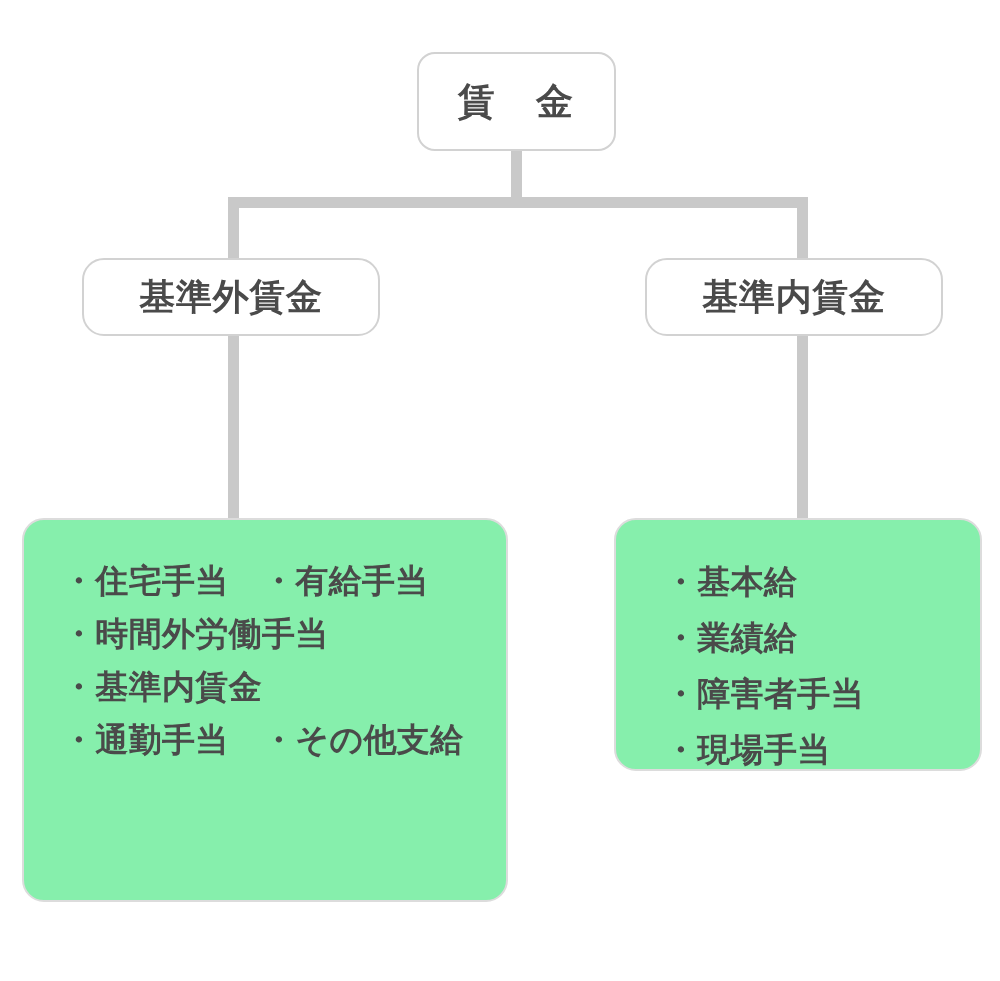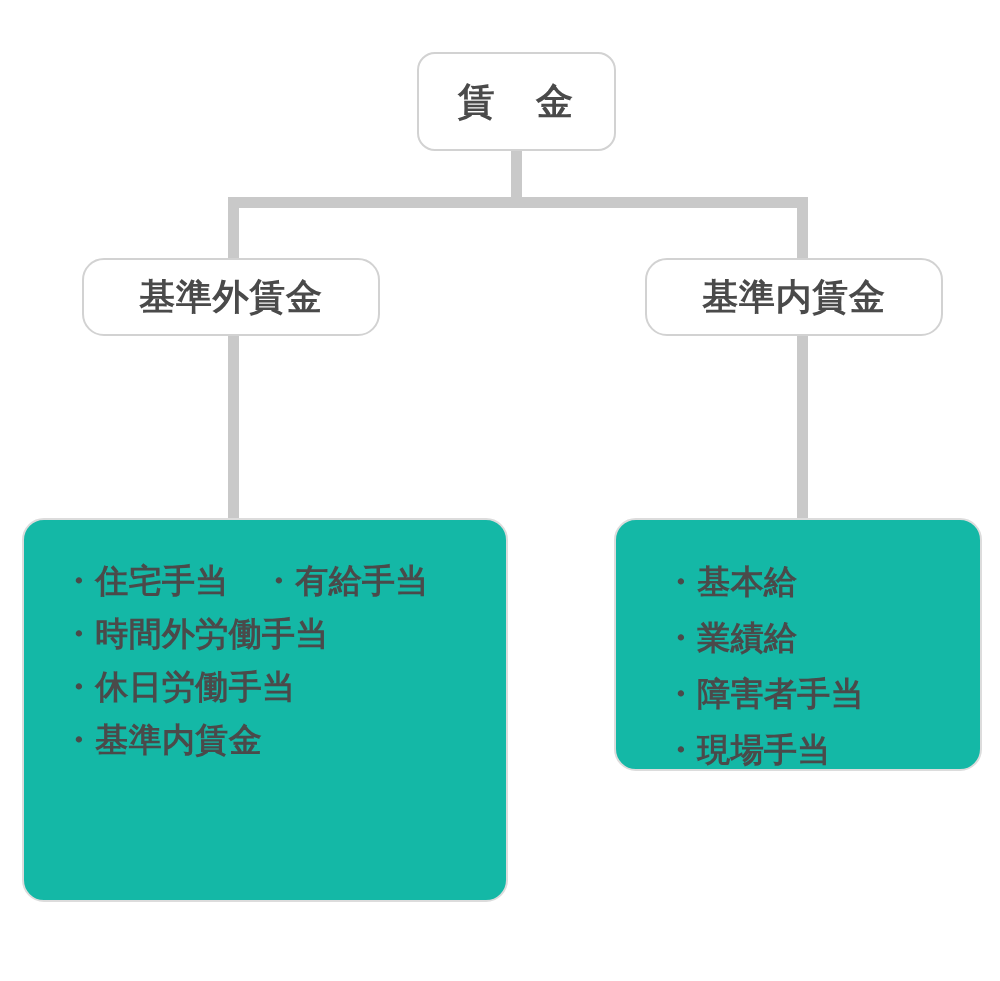--- a/index.html
+++ b/index.html
@@ -71,21 +71,21 @@
     height: 78px;
     border-radius: 22px;
   }
   #node-hijun-gai .node-label,
   #node-hijun-nai .node-label { font-size: 36px; letter-spacing: 0.02em; }
 
   
   .list-box {
     position: absolute;
     box-sizing: border-box;
-    background: #14b8a6;
+    background: #86efac;
     border: 2px solid #dcdcdc;
     border-radius: 22px;
     padding: 34px 0 16px 38px;
   }
   #box-gai-items {
     left: 22px;
     top: 518px;
     width: 486px;
     height: 384px;
   }
@@ -128,22 +128,22 @@
     <span class="node-label">基準外賃金</span>
   </div>
 
   <div class="node" id="node-hijun-nai">
     <span class="node-label">基準内賃金</span>
   </div>
 
   <div class="list-box" id="box-gai-items">
     <div class="list-line">・住宅手当　・有給手当</div>
     <div class="list-line">・時間外労働手当</div>
-    <div class="list-line">・休日労働手当</div>
     <div class="list-line">・基準内賃金</div>
+    <div class="list-line">・通勤手当　・その他支給</div>
   </div>
 
   <div class="list-box" id="box-nai-items">
     <div class="list-line">・基本給</div>
     <div class="list-line">・業績給</div>
     <div class="list-line">・障害者手当</div>
     <div class="list-line">・現場手当</div>
   </div>
 
 </div>

